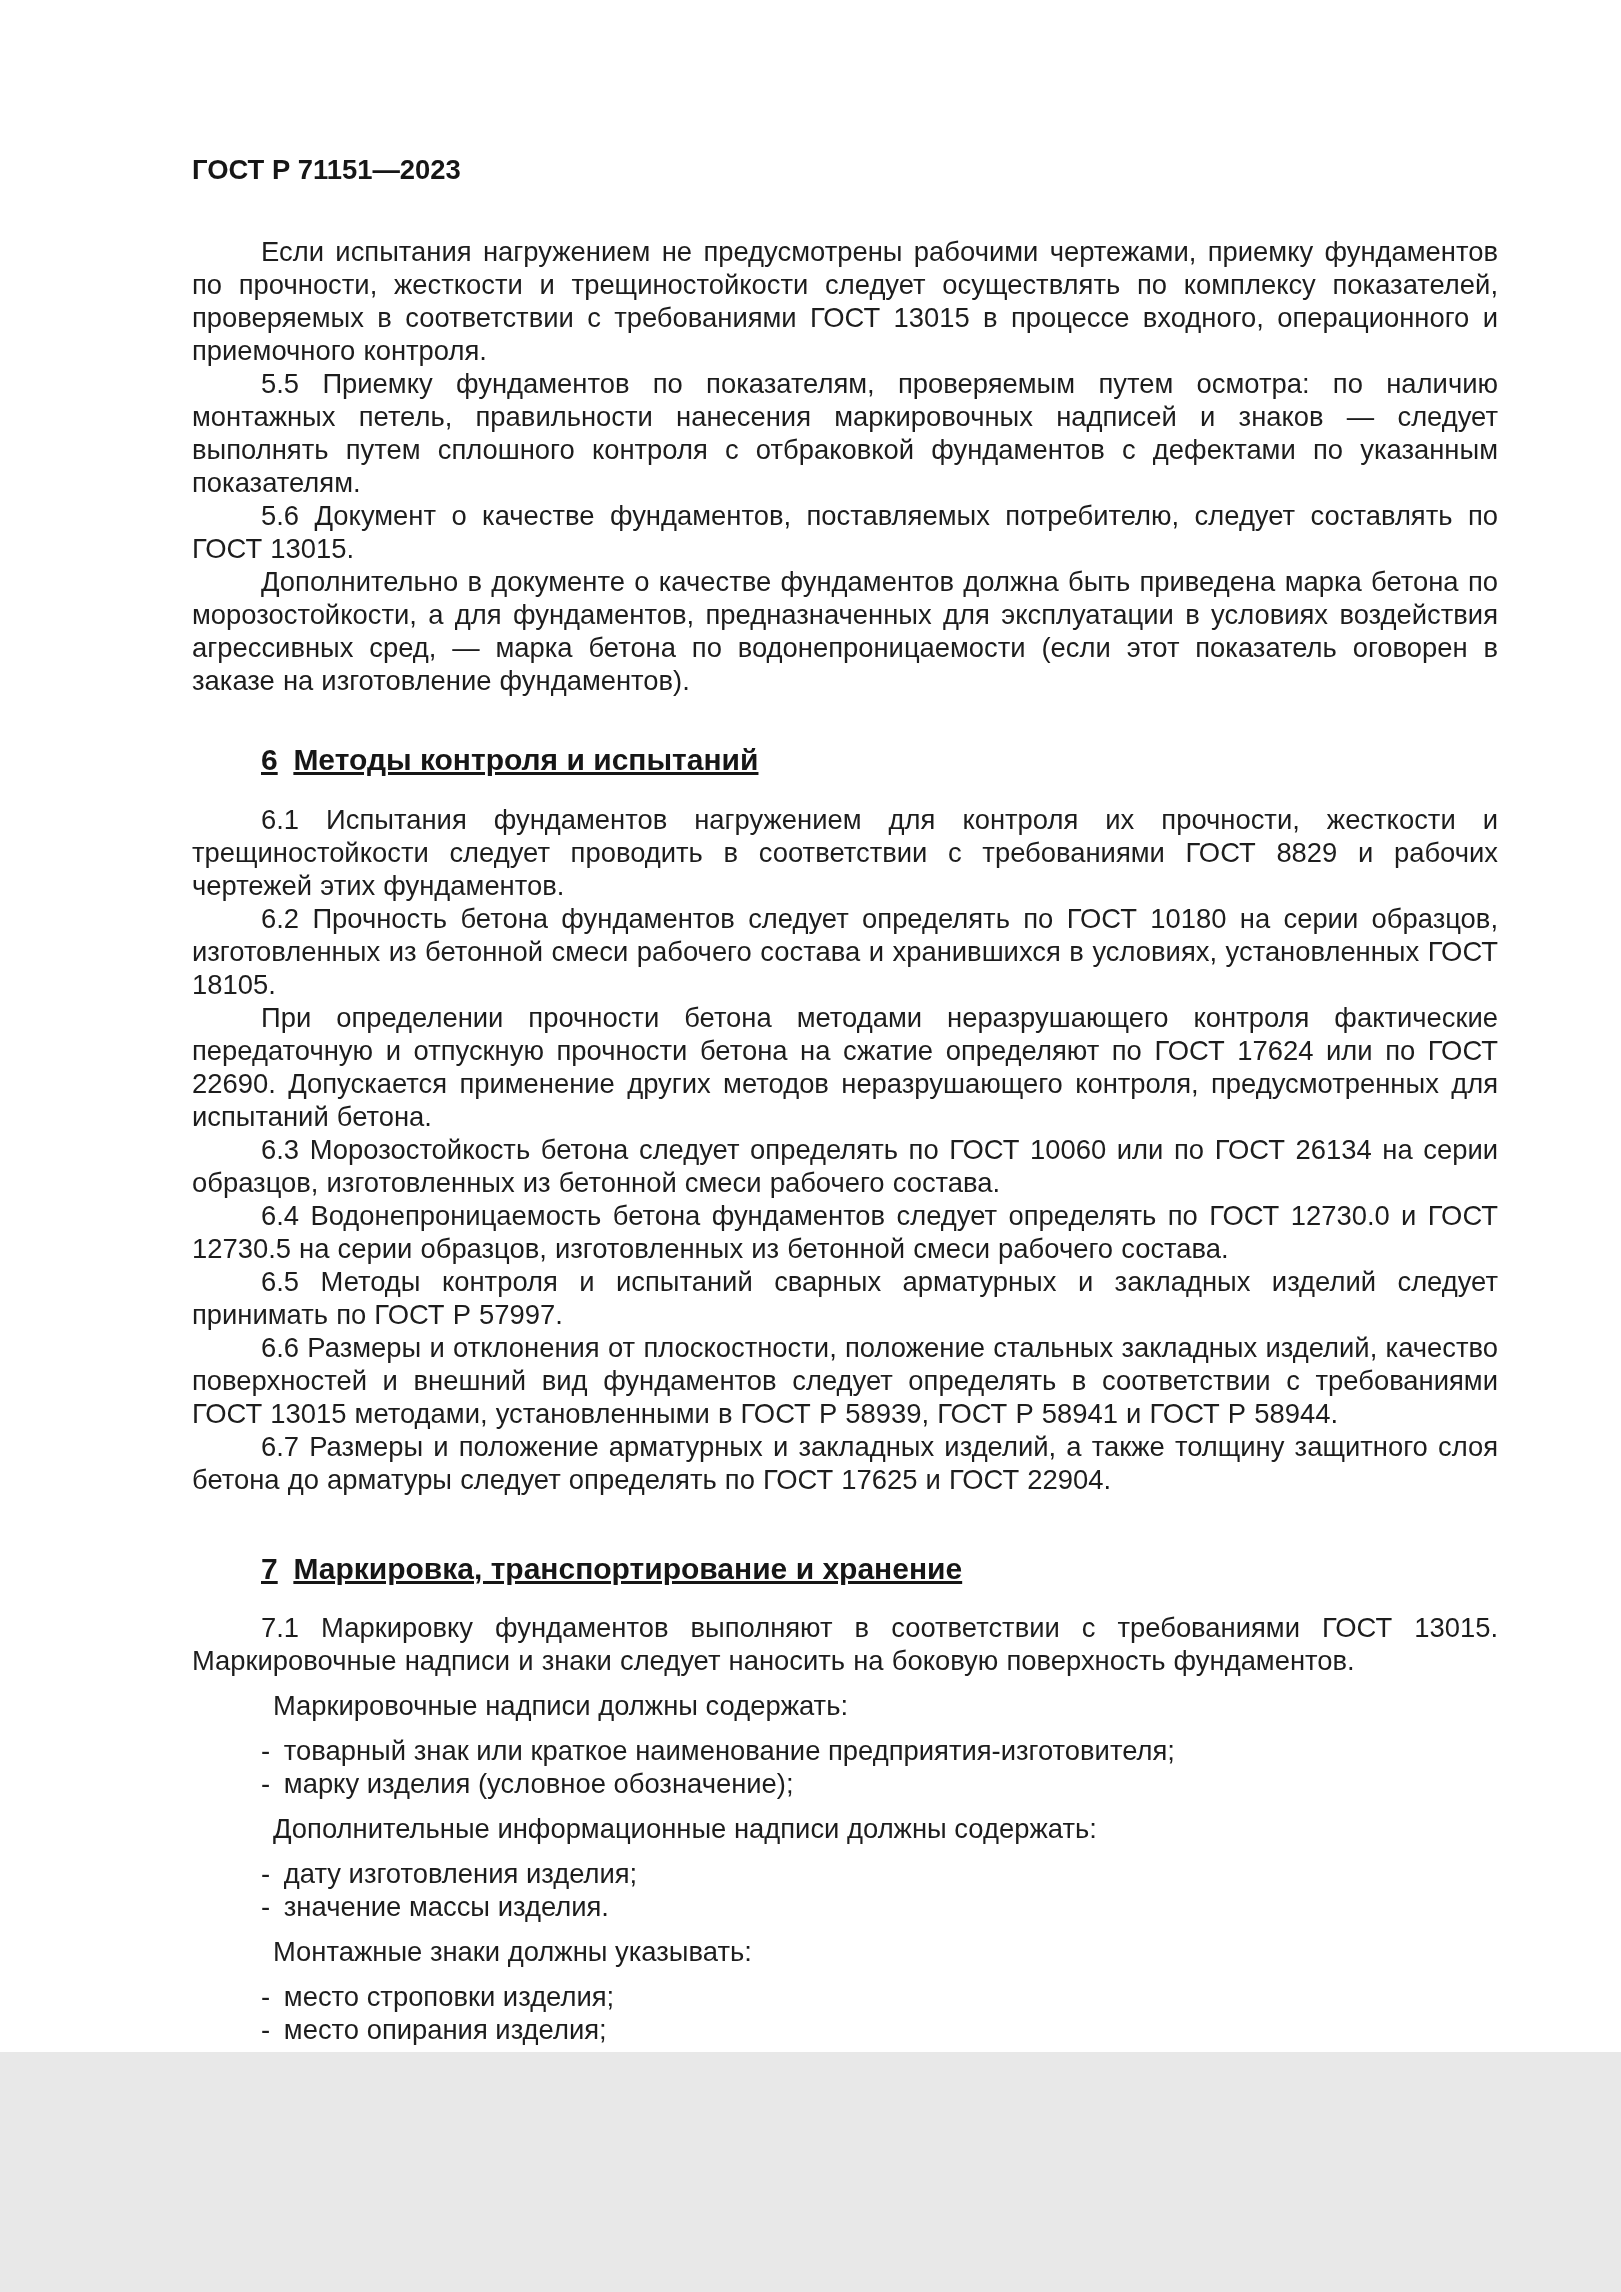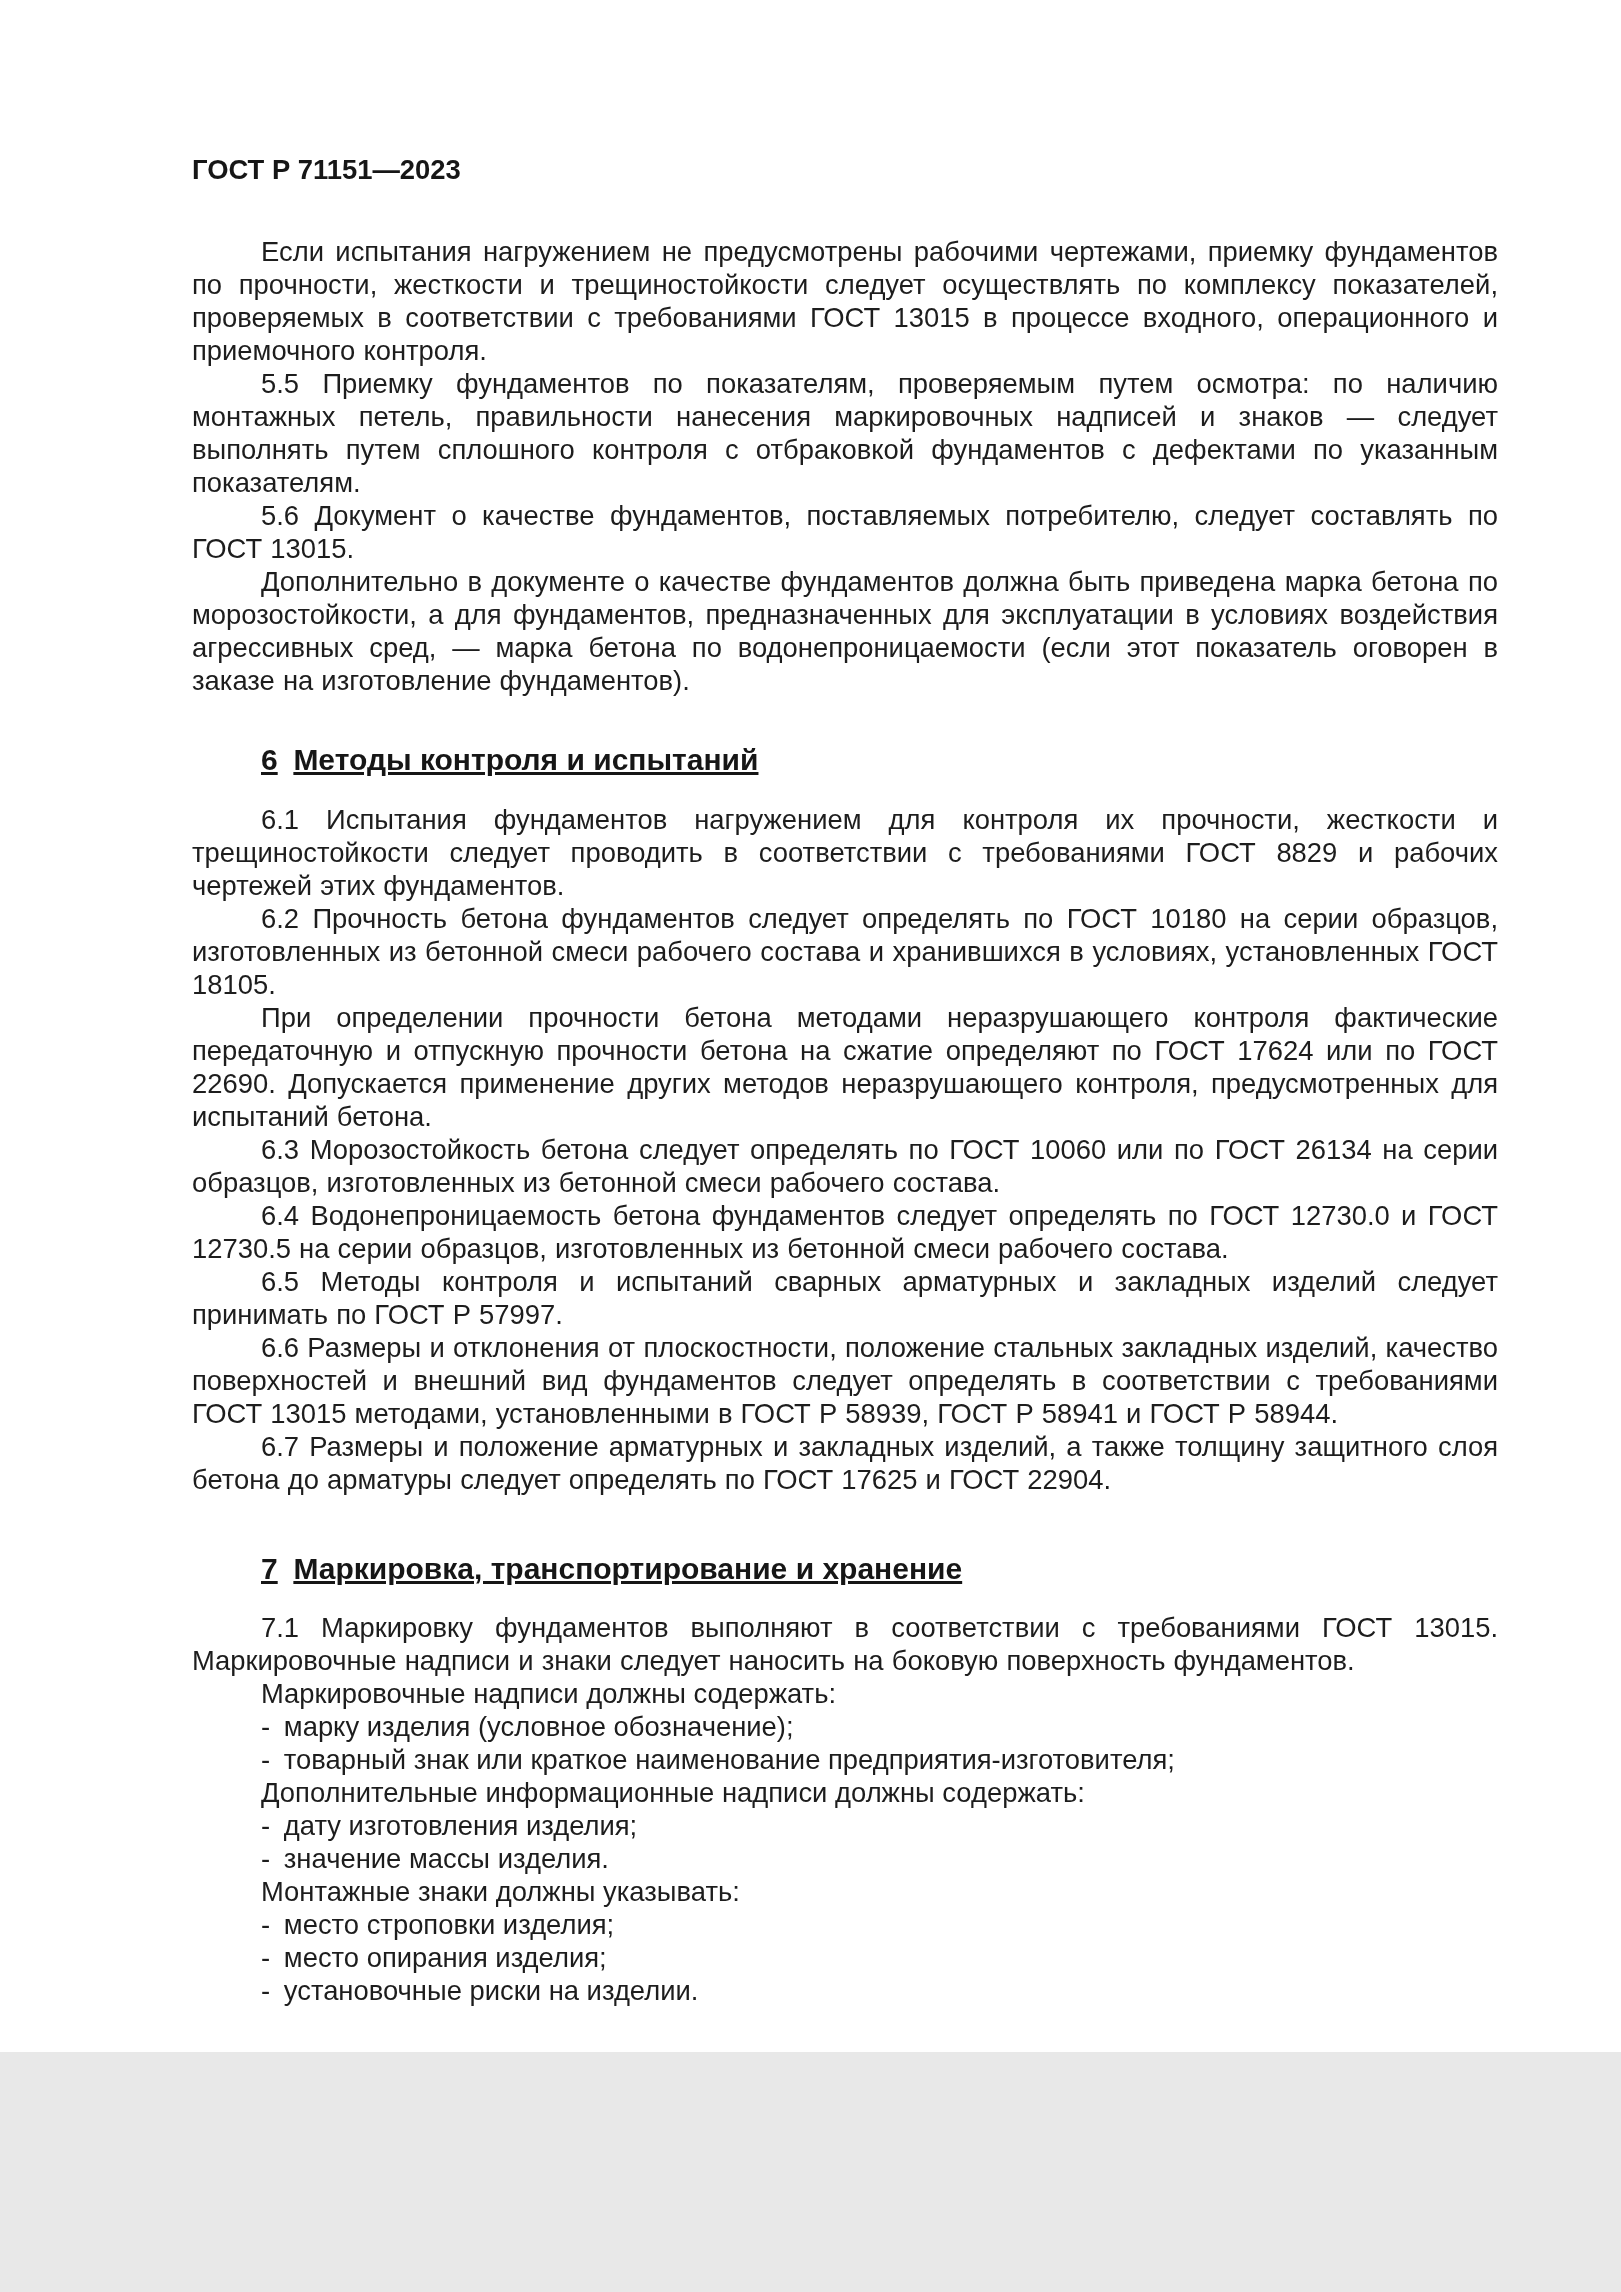--- a/index.html
+++ b/index.html
@@ -37,21 +37,21 @@
     padding-left:69px;
     font-size:30px;
     line-height:39px;
     font-weight:bold;
     color:#161616;
     text-decoration:underline;
   }
   .sec-h.sec-7{margin-top:53px;}
   .sec-h .h-num{margin-right:15.7px;}
   .plain-line{
-    margin:0;
+    margin:12px;
     font-size:27.4px;
     line-height:33px;
     text-indent:69px;
   }
   .dash-line{
     margin:0;
     padding-left:69px;
     font-size:27.4px;
     line-height:33px;
   }
@@ -86,22 +86,22 @@
     <p class="body-p">6.4 Водонепроницаемость бетона фундаментов следует определять по ГОСТ 12730.0 и ГОСТ 12730.5 на серии образцов, изготовленных из бетонной смеси рабочего состава.</p>
     <p class="body-p">6.5 Методы контроля и испытаний сварных арматурных и закладных изделий следует принимать по ГОСТ Р 57997.</p>
     <p class="body-p">6.6 Размеры и отклонения от плоскостности, положение стальных закладных изделий, качество поверхностей и внешний вид фундаментов следует определять в соответствии с требованиями ГОСТ 13015 методами, установленными в ГОСТ Р 58939, ГОСТ Р 58941 и ГОСТ Р 58944.</p>
     <p class="body-p">6.7 Размеры и положение арматурных и закладных изделий, а также толщину защитного слоя бетона до арматуры следует определять по ГОСТ 17625 и ГОСТ 22904.</p>
 
     <h2 class="sec-h sec-7"><span class="h-num">7</span><span>Маркировка, транспортирование и хранение</span></h2>
 
     <p class="body-p">7.1 Маркировку фундаментов выполняют в соответствии с требованиями ГОСТ 13015. Маркировочные надписи и знаки следует наносить на боковую поверхность фундаментов.</p>
 
     <p class="plain-line">Маркировочные надписи должны содержать:</p>
+    <p class="dash-line"><span class="dash">-</span><span>товарный знак или краткое наименование предприятия-изготовителя;</span></p>
     <p class="dash-line"><span class="dash">-</span><span>марку изделия (условное обозначение);</span></p>
-    <p class="dash-line"><span class="dash">-</span><span>товарный знак или краткое наименование предприятия-изготовителя;</span></p>
 
     <p class="plain-line">Дополнительные информационные надписи должны содержать:</p>
     <p class="dash-line"><span class="dash">-</span><span>дату изготовления изделия;</span></p>
     <p class="dash-line"><span class="dash">-</span><span>значение массы изделия.</span></p>
 
     <p class="plain-line">Монтажные знаки должны указывать:</p>
     <p class="dash-line"><span class="dash">-</span><span>место строповки изделия;</span></p>
     <p class="dash-line"><span class="dash">-</span><span>место опирания изделия;</span></p>
     <p class="dash-line"><span class="dash">-</span><span>установочные риски на изделии.</span></p>
 

